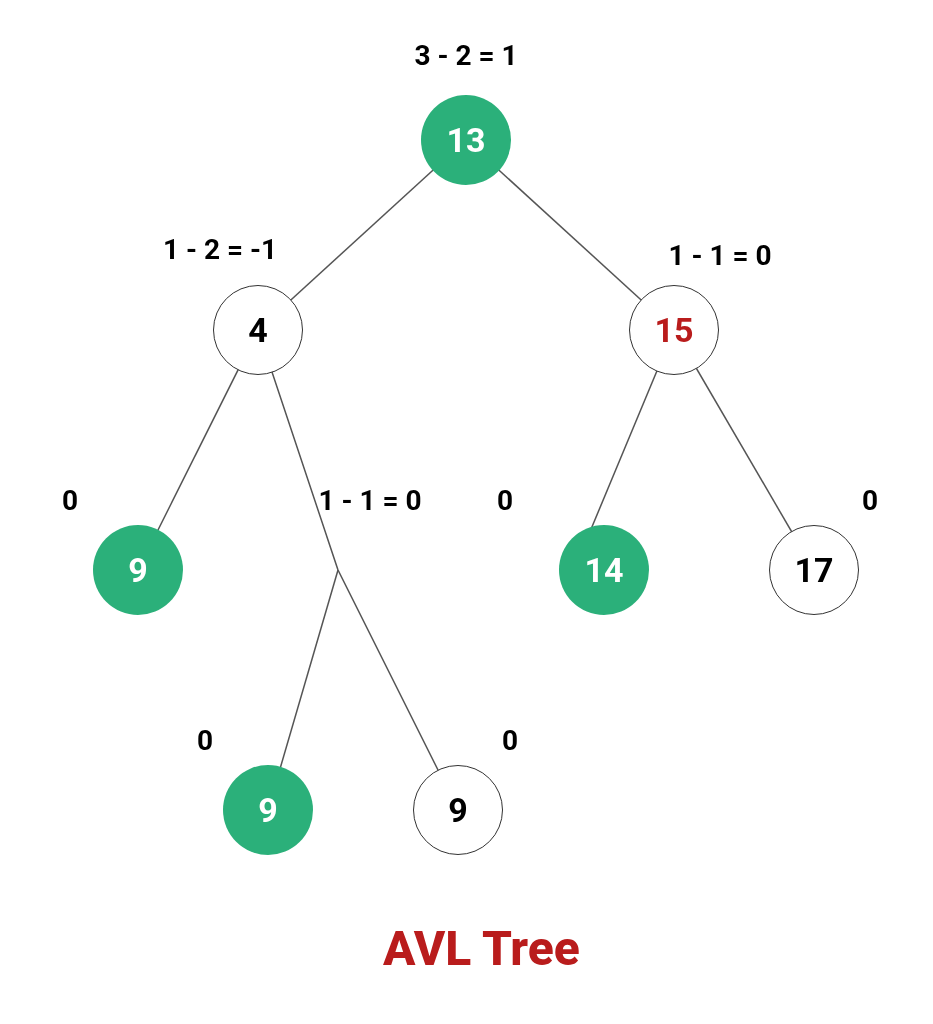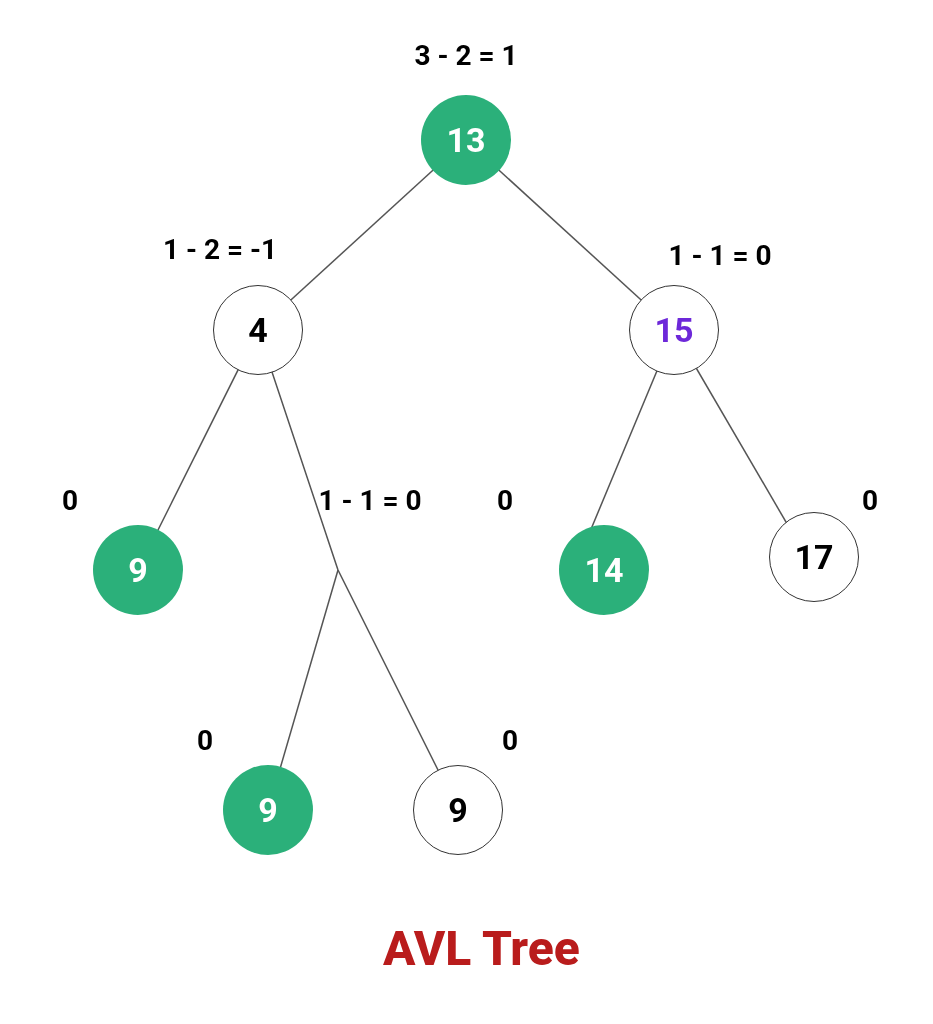--- a/index.html
+++ b/index.html
@@ -57,21 +57,21 @@
   }
   .title {
     position: absolute;
     left: 50%;
     transform: translateX(-50%);
     font-weight: 800;
     font-size: 48px;
     color: #b91c1c;
     white-space: nowrap;
   }
-  .grey-text { color: #6d28d9; }
+  .grey-text { color: #b91c1c; }
 </style>
 </head>
 <body>
 
 <div class="canvas">
 
   <svg class="edges">
 
     <line x1="466" y1="140" x2="258" y2="330" stroke="#555" stroke-width="1.5"></line>
 
@@ -111,21 +111,21 @@
   </div>
 
   <div class="balance" style="left:370px; top:500px;">1 - 1 = 0</div>
 
   <div class="balance" style="left:505px; top:500px;">0</div>
   <div class="node green" style="left:604px; top:570px;">
     <span>14</span>
   </div>
 
   <div class="balance" style="left:870px; top:500px;">0</div>
-  <div class="node white" style="left:814px; top:557px;">
+  <div class="node white" style="left:814px; top:570px;">
     <span>17</span>
   </div>
 
   <div class="balance" style="left:205px; top:740px;">0</div>
   <div class="node green" style="left:268px; top:810px;">
     <span>9</span>
   </div>
 
   <div class="balance" style="left:510px; top:740px;">0</div>
   <div class="node white" style="left:458px; top:810px;">

